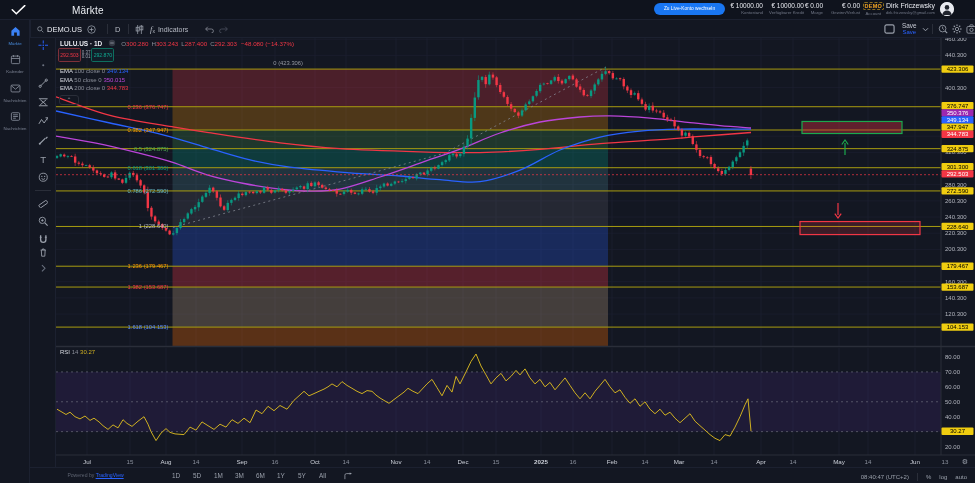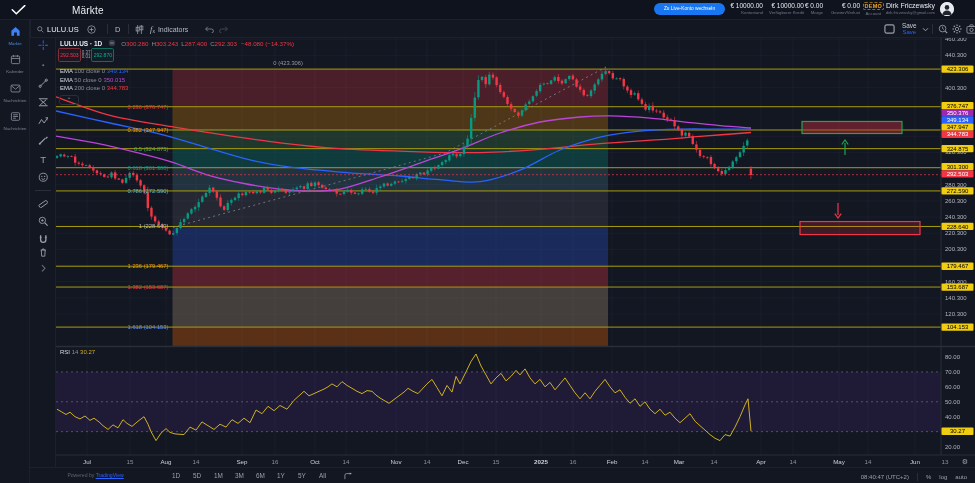--- a/index.html
+++ b/index.html
@@ -130,21 +130,21 @@
           <line x1="4.5" y1="10.5" x2="8.5" y2="10.5" stroke="#8a919e" stroke-width="1.2"></line>
         </svg><div class="lbl">Nachrichten</div></div>
     </nav>
 
  <div id="row2">
   <div class="tb" style="left:6px">
     <svg width="7" height="7" viewBox="0 0 10 10">
           <circle cx="4" cy="4" r="3" stroke="#9aa0ab" fill="none"></circle>
           <line x1="6.3" y1="6.3" x2="9" y2="9" stroke="#9aa0ab"></line>
         </svg>
-    <span style="margin-left:3px;color:#e8eaf0">LULU.US</span>
+    <span style="margin-left:3px;color:#e8eaf0">DEMO.US</span>
   </div>
   <div class="tb" style="left:56px">
     <svg width="9" height="9" viewBox="0 0 12 12">
           <circle cx="6" cy="6" r="5" stroke="#9aa0ab" fill="none"></circle>
           <line x1="6" y1="3.4" x2="6" y2="8.6" stroke="#9aa0ab"></line>
           <line x1="3.4" y1="6" x2="8.6" y2="6" stroke="#9aa0ab"></line>
         </svg>
   </div>
   <div class="tb-sep" style="left:76px"></div>
   <div class="tb" style="left:84px">

